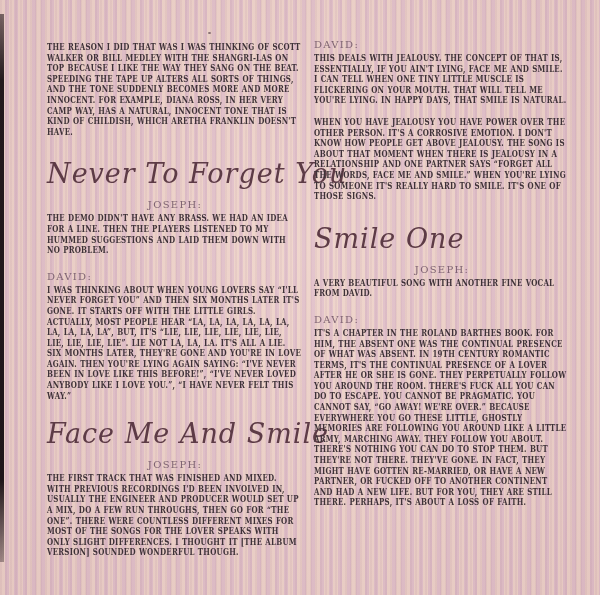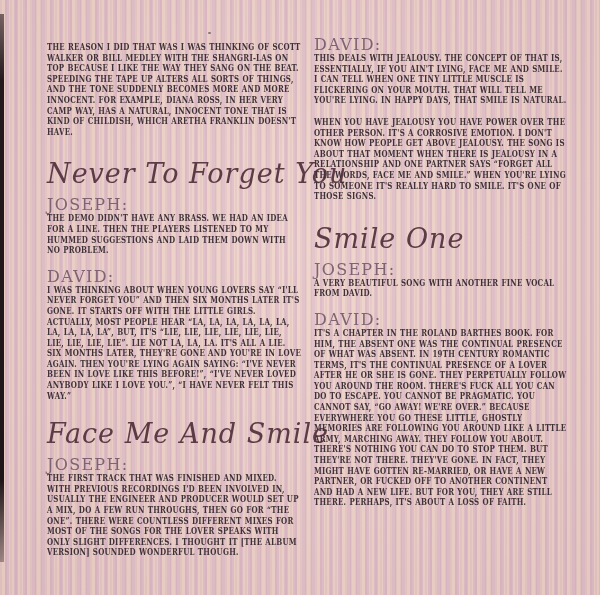--- a/index.html
+++ b/index.html
@@ -51,30 +51,30 @@
     font-weight: normal;
     font-size: 27px;
     line-height: 34px;
     letter-spacing: 1px;
     color: #5d3b46;
     margin: 0;
     white-space: nowrap;
   }
   .speaker {
     font-family: "DejaVu Serif", serif;
-    font-size: 16px;
+    font-size: 10px;
     line-height: 13px;
     letter-spacing: 1.3px;
     color: #7e6372;
     margin: 0;
   }
   
   .mt-heading   { margin-top: 20px; }
   .mt-heading2  { margin-top: 16px; }
-  .mt-label     { margin-top: 7px; }
+  .mt-label     { margin-top: 7px; text-align: center; }
   .mt-label-big { margin-top: 14px; }
   .mt-para      { margin-top: 11px; }
 </style>
 </head>
 <body>
 
 <div class="page">
 
   <div class="edge-left"></div>
   <div class="speck"></div>

